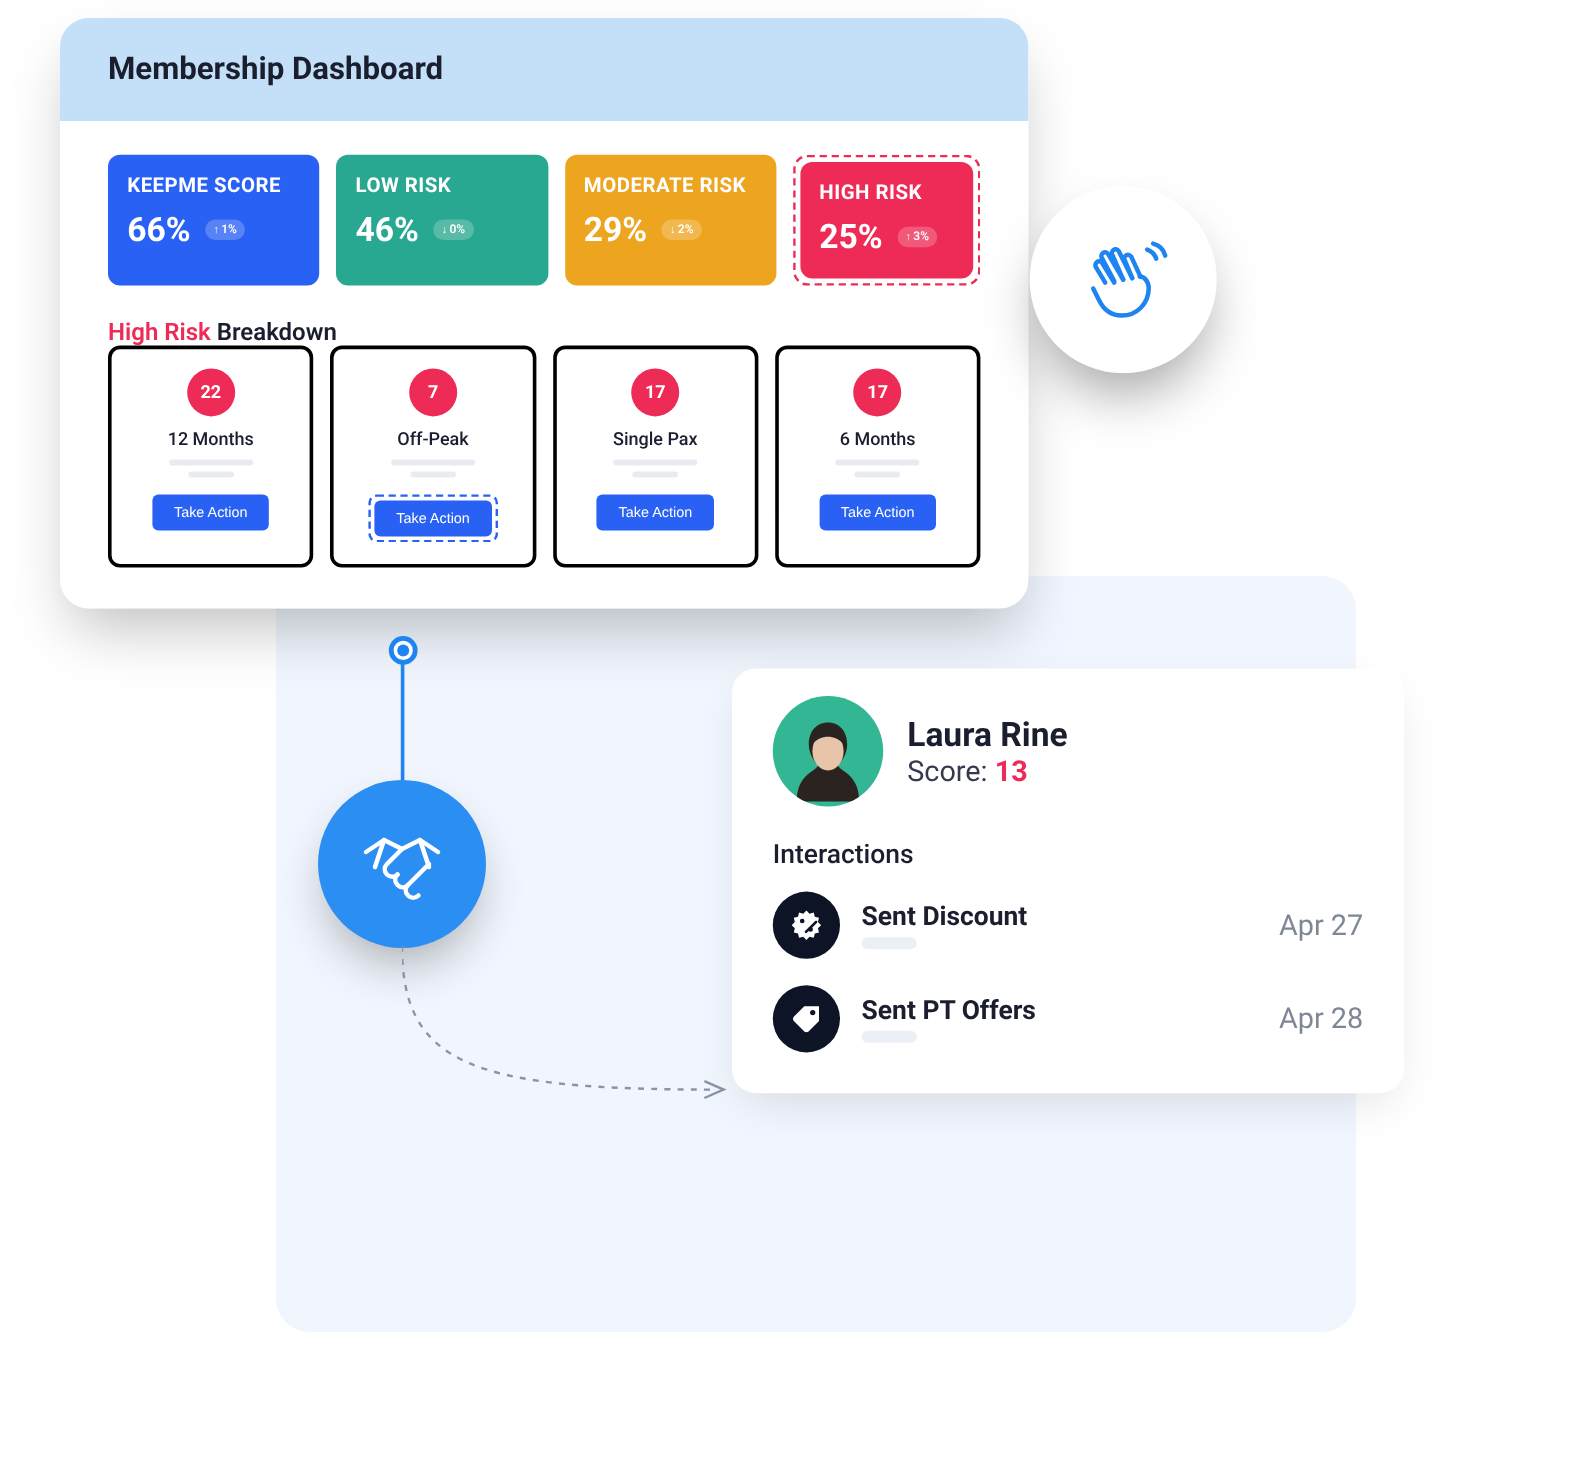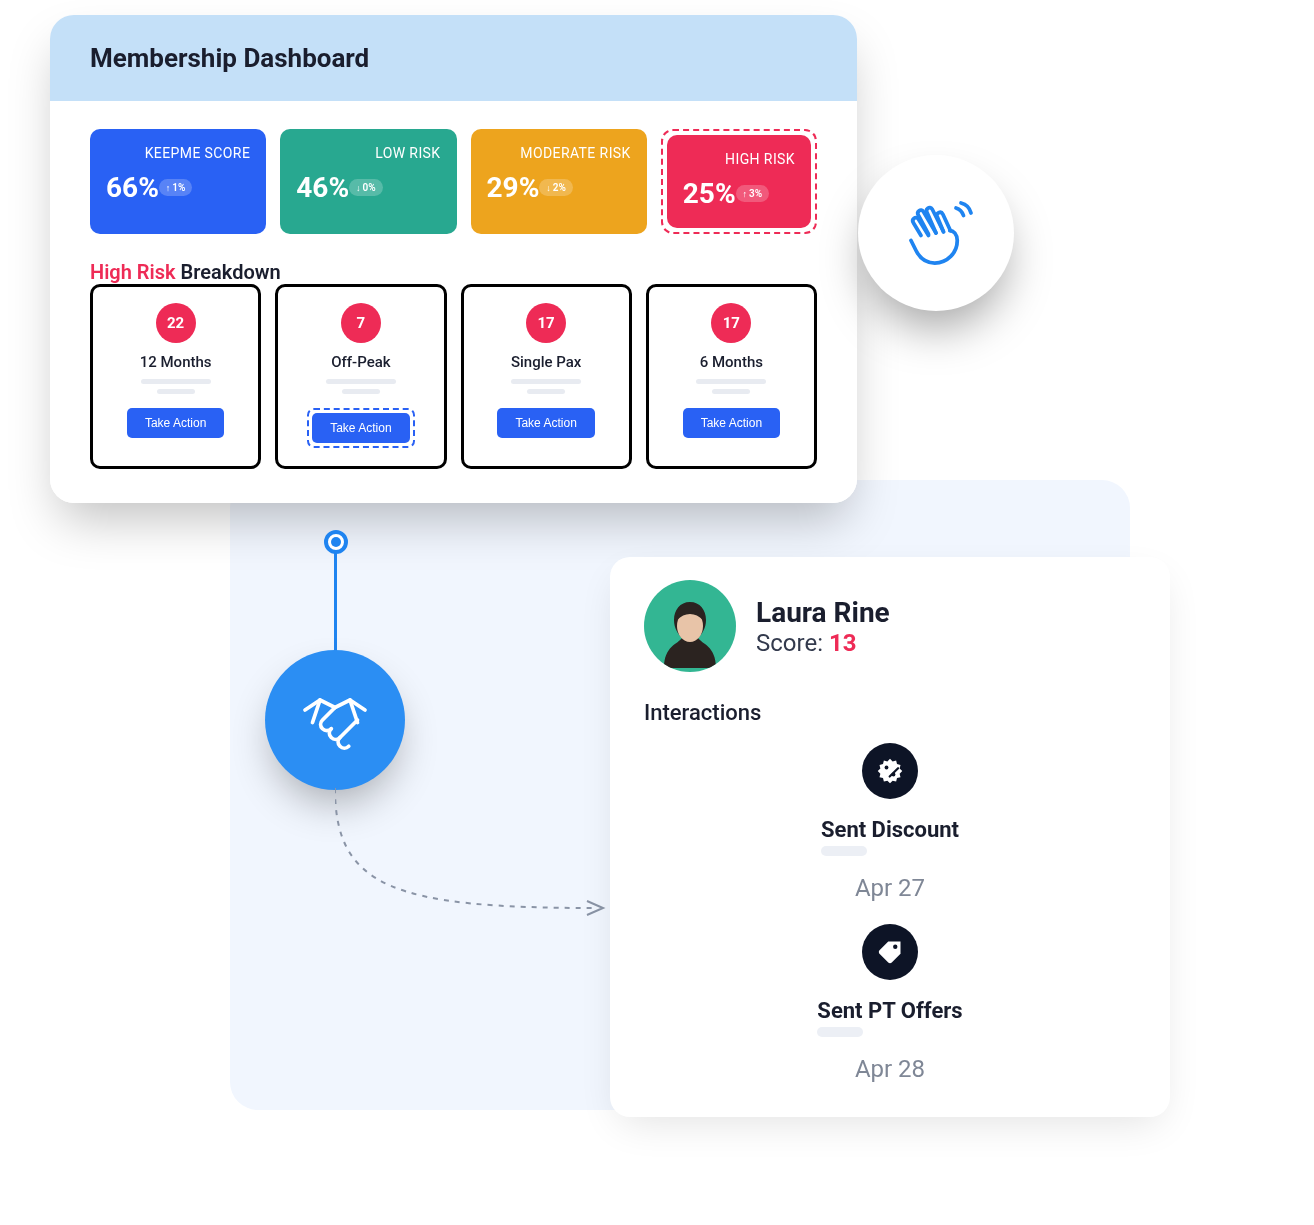--- a/index.html
+++ b/index.html
@@ -61,30 +61,29 @@
 .stat-red { background: #ee2b56; }
 .stat-red-wrap {
   border: 2px dashed #ee2b56;
   border-radius: 12px;
   padding: 4px;
   flex: 1;
   display: flex;
 }
 .stat-red-wrap .stat-card { flex:1; }
 .stat-label {
-  font-size: 14px;
-  font-weight: 400;
+  font-size: 17px;
+  font-weight: 700;
   letter-spacing: .4px;
   margin-bottom: 10px;
-  text-align: right;
 }
 .stat-value-row {
   display: flex;
   align-items: center;
-  gap: 0;
+  gap: 12px;
 }
 .stat-value {
   font-size: 28px;
   font-weight: 700;
 }
 .stat-delta {
   font-size: 10px;
   font-weight: 600;
   padding: 3px 7px;
   border-radius: 10px;
@@ -222,21 +221,20 @@
 .member-score {
   font-size: 24px; color:#333a4d;
 }
 .member-score .num { color:#ee2b56; font-weight:700; }
 .interactions-title {
   font-size: 22px; color:#1a1e2e; font-weight:500; margin-bottom: 18px;
 }
 .int-row {
   display:flex; align-items:center; gap: 18px;
   margin-bottom: 22px;
-  flex-direction: column;
 }
 .int-row:last-child { margin-bottom: 0; }
 .int-icon {
   width: 56px; height:56px; border-radius:50%;
   background:#0d1426; display:flex; align-items:center; justify-content:center;
   flex-shrink:0;
 }
 .int-body { flex:1; }
 .int-label { font-size:22px; font-weight:700; color:#1a1e2e; margin-bottom:4px;}
 .int-bar { width:46px; height:10px; background:#eceff5; border-radius:5px; }

